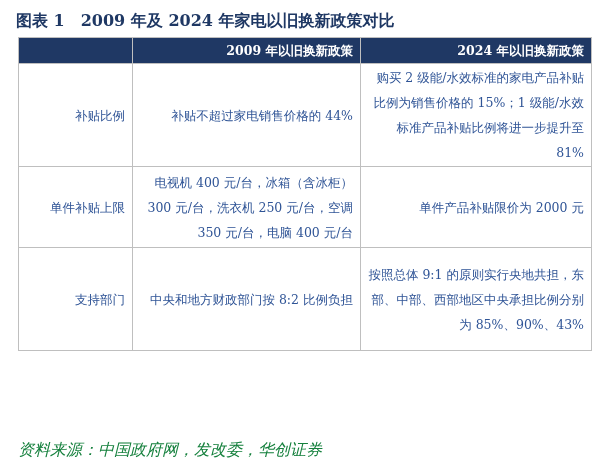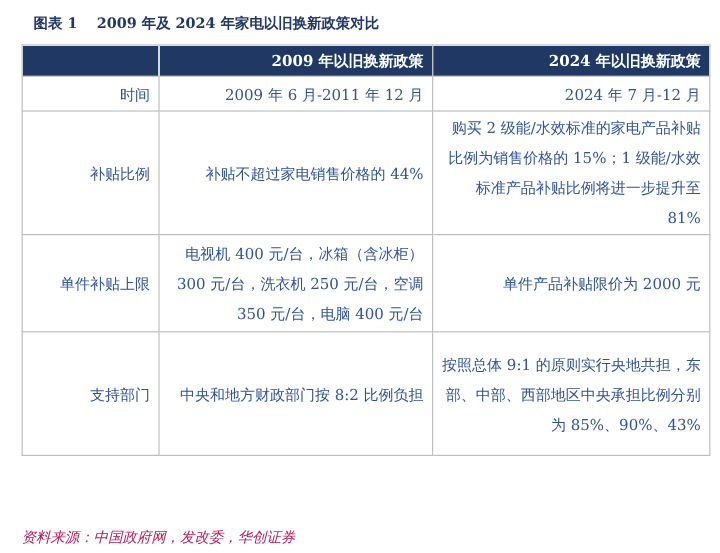--- a/index.html
+++ b/index.html
@@ -10,23 +10,23 @@
   .page {
     position: relative;
     width: 600px;
     height: 461px;
     background: #ffffff;
     overflow: hidden;
     font-family: "DejaVu Serif", "Liberation Serif", serif;
   }
   .figure-title {
     position: absolute;
-    left: 28px;
+    left: 16px;
     top: 11px;
-    font-size: 12px;
+    font-size: 16px;
     font-weight: bold;
     color: #1F3864;
     white-space: nowrap;
   }
   .figure-title .title-prefix {
     margin-right: 16px;
   }
   table.policy-table {
     position: absolute;
     left: 18px;
@@ -61,23 +61,23 @@
   tr.r-cap    td { height: 78px;  }
   tr.r-dept   td { height: 100px; }
   tr.r-total  td { height: 23px;  }
   .bold-seg {
     font-weight: bold;
   }
   .source-note {
     position: absolute;
     left: 18px;
     top: 440px;
-    font-size: 12px;
+    font-size: 16px;
     font-style: italic;
-    color: #be185d;
+    color: #15803d;
     white-space: nowrap;
   }
 </style>
 </head>
 <body>
 
 <div class="page">
 
   <div class="figure-title">
     <span class="title-prefix">图表 1</span><span>2009 年及 2024 年家电以旧换新政策对比</span>
@@ -90,25 +90,20 @@
         <col class="c3">
       </colgroup>
     <thead>
       <tr>
         <th></th>
         <th>2009 年以旧换新政策</th>
         <th>2024 年以旧换新政策</th>
       </tr>
     </thead>
     <tbody>
-      <tr class="r-time">
-        <td>时间</td>
-        <td>2009 年 6 月-2011 年 12 月</td>
-        <td>2024 年 7 月-12 月</td>
-      </tr>
       <tr class="r-ratio">
         <td>补贴比例</td>
         <td>补贴不超过家电销售价格的 44%</td>
         <td>购买 2 级能/水效标准的家电产品补贴比例为销售价格的 15%；1 级能/水效标准产品补贴比例将进一步提升至 81%</td>
       </tr>
       <tr class="r-cap">
         <td>单件补贴上限</td>
         <td>电视机 400 元/台，冰箱（含冰柜）300 元/台，洗衣机 250 元/台，空调 350 元/台，电脑 400 元/台</td>
         <td>单件产品补贴限价为 2000 元</td>
       </tr>

